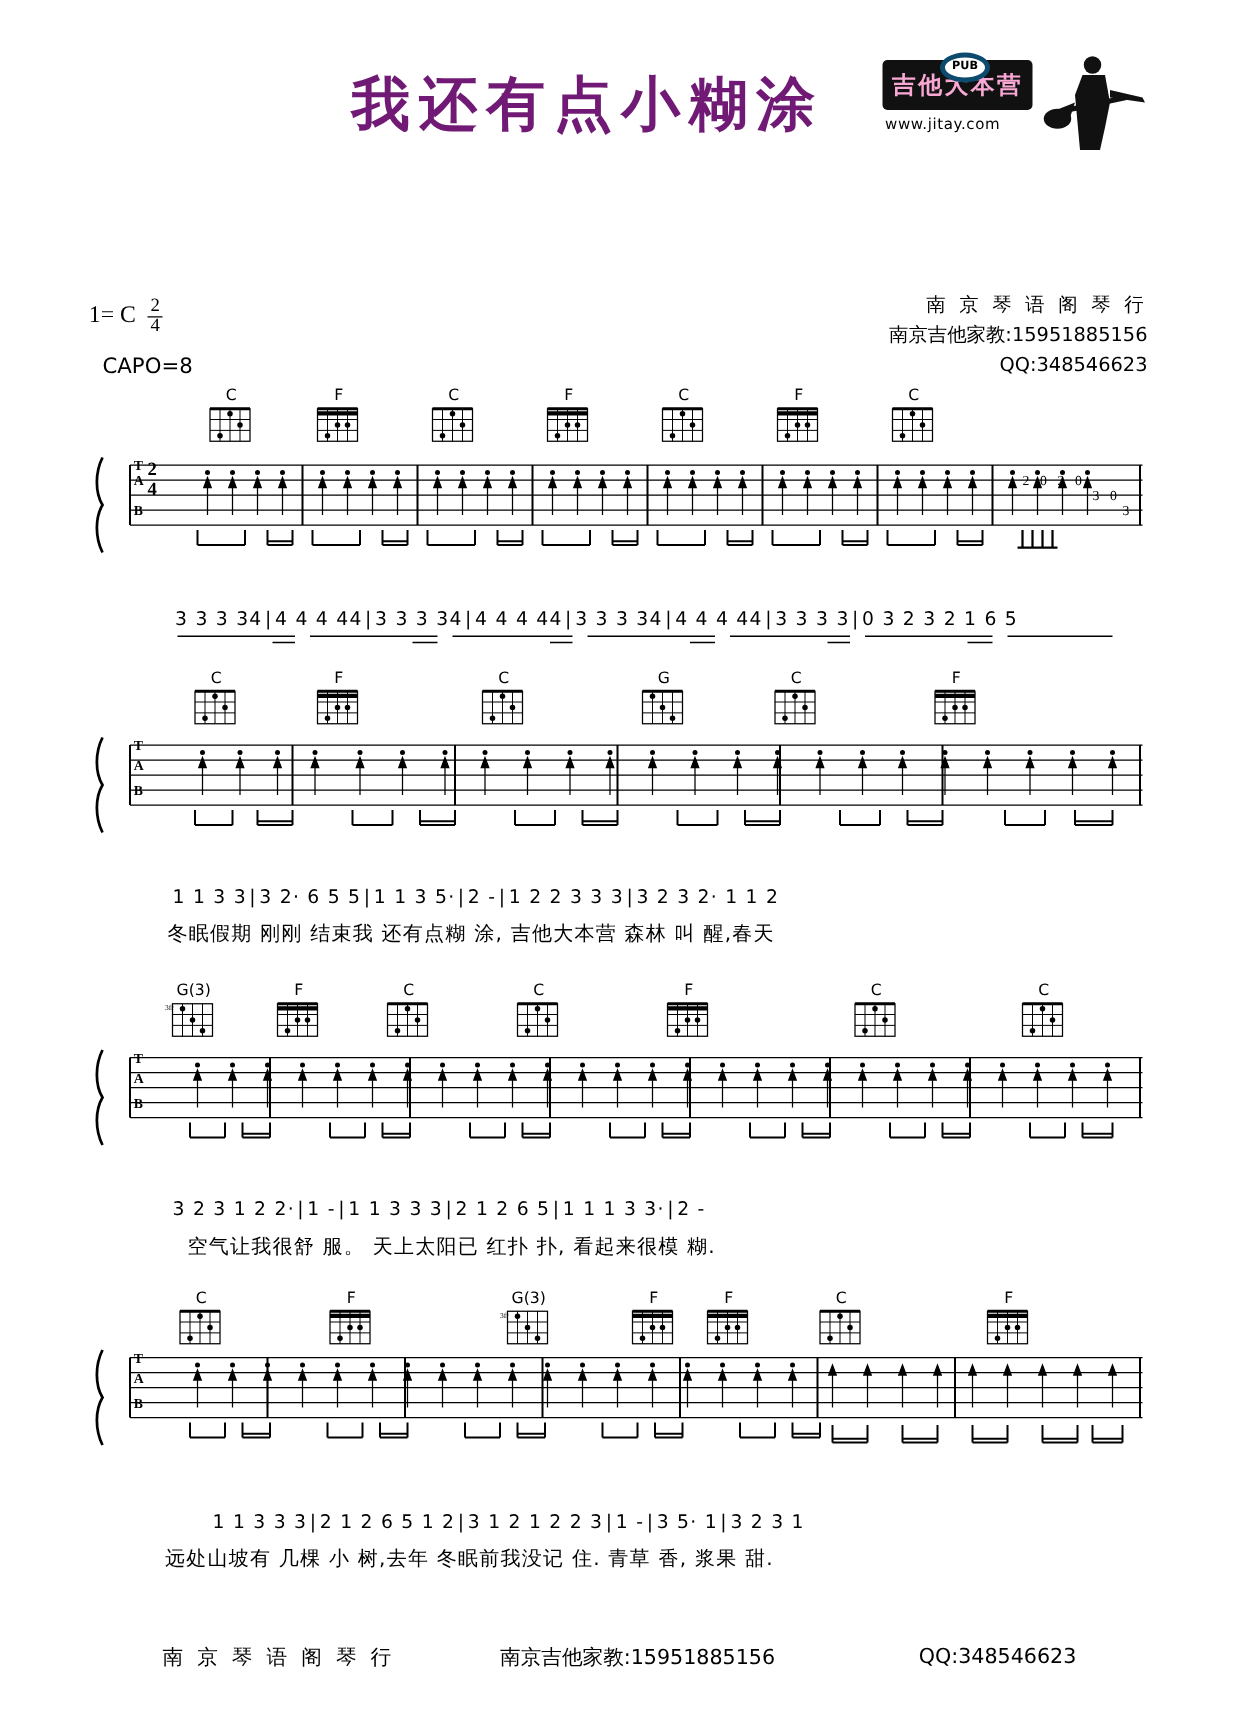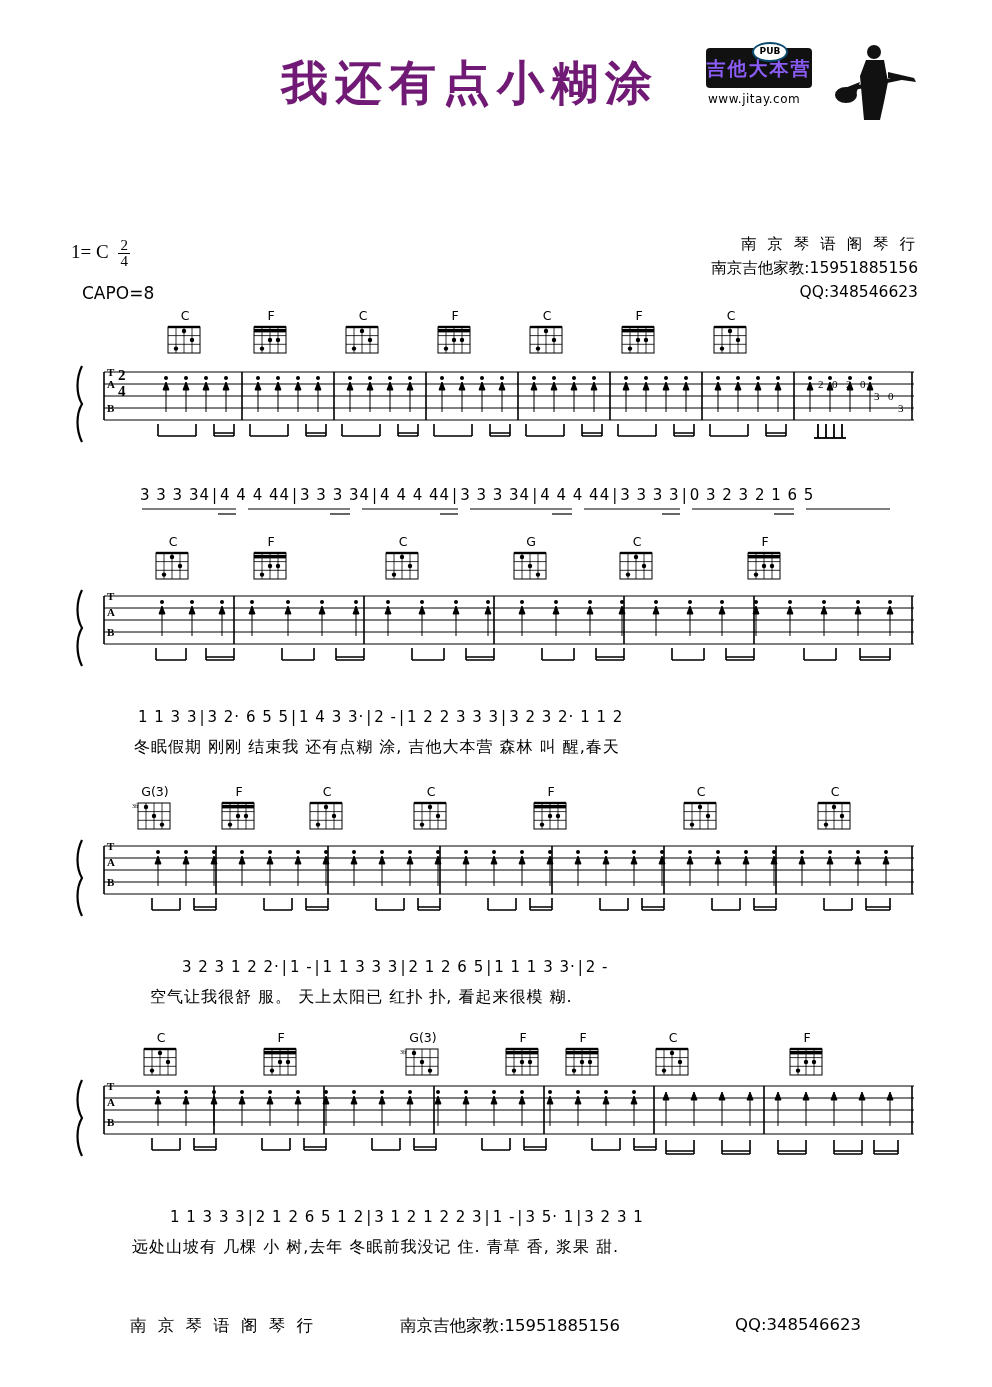--- a/index.html
+++ b/index.html
@@ -49,36 +49,36 @@
   .logo {
     position: absolute;
     left: 706px;
     top: 42px;
     width: 210px;
     height: 80px;
   }
   .logo .badge {
     position: absolute;
     left: 0; top: 6px;
-    width: 106px; height: 40px;
+    width: 120px; height: 40px;
     background: #111;
     border-radius: 4px;
-    color: #8b5cf6;
+    color: #f9a8d4;
     font-family: "DejaVu Sans", sans-serif;
     font-size: 19px;
     font-weight: bold;
     letter-spacing: 2px;
     text-align: center;
     line-height: 40px;
   }
   .logo .pub {
     position: absolute;
     left: 46px; top: 0px;
     width: 32px; height: 16px;
-    border: 2px solid #0c4a6e;
+    border: 4px solid #0c4a6e;
     border-radius: 50%;
     font-size: 9px;
     text-align: center;
     line-height: 15px;
     font-family: "DejaVu Sans", sans-serif;
     font-weight: bold;
     background: #fff;
   }
   .logo .url {
     position: absolute;
@@ -710,21 +710,21 @@
         <path d="M786 60 L786 72 M816 60 L816 72 M786 72 L816 72 M786 69 L816 69"></path>
       </g>
       <g font-family="Liberation Serif, serif" font-size="11" font-weight="bold" fill="#000">
         <text x="33" y="12">T</text>
           <text x="33" y="28">A</text>
           <text x="33" y="48">B</text>
       </g>
     </svg>
 
     <div class="numrow" style="left:138px; top:708px;">
-      <span class="grp">1 1 3 3</span><span class="bar">|</span><span class="grp">3 2· 6 5 5</span><span class="bar">|</span><span class="grp">1 4 3 3·</span><span class="bar">|</span><span class="grp">2  -</span><span class="bar">|</span><span class="grp">1 2 2 3 3 3</span><span class="bar">|</span><span class="grp">3 2 3 2· 1 1 2</span>
+      <span class="grp">1 1 3 3</span><span class="bar">|</span><span class="grp">3 2· 6 5 5</span><span class="bar">|</span><span class="grp">1 1 3 5·</span><span class="bar">|</span><span class="grp">2  -</span><span class="bar">|</span><span class="grp">1 2 2 3 3 3</span><span class="bar">|</span><span class="grp">3 2 3 2· 1 1 2</span>
     </div>
     <div class="lyricrow" style="left:134px; top:737px;">冬眠假期 刚刚 结束我 还有点糊      涂,        吉他大本营 森林 叫 醒,春天</div>
   </div>
 
   <div class="system">
     <div class="chord" style="left:132px; top:784px;">
       <div class="name">G(3)</div>
       <svg class="grid" viewBox="0 0 44 34">
         <rect x="6" y="4" width="32" height="26" fill="none" stroke="#000" stroke-width="1"></rect>
         <line x1="6" y1="12.6" x2="38" y2="12.6" stroke="#000" stroke-width="0.8"></line>
@@ -951,21 +951,21 @@
         <path d="M750 60 L750 72 M778 60 L778 72 M750 72 L778 72"></path>
         <path d="M792 60 L792 72 M816 60 L816 72 M792 72 L816 72 M792 69 L816 69"></path>
       </g>
       <g font-family="Liberation Serif, serif" font-size="11" font-weight="bold" fill="#000">
         <text x="33" y="12">T</text>
           <text x="33" y="28">A</text>
           <text x="33" y="48">B</text>
       </g>
     </svg>
 
-    <div class="numrow" style="left:138px; top:958px;margin-left:44px;">
+    <div class="numrow" style="left:138px; top:958px;">
       <span class="grp">3 2 3 1 2 2·</span><span class="bar">|</span><span class="grp">1  -</span><span class="bar">|</span><span class="grp">1 1 3 3 3</span><span class="bar">|</span><span class="grp">2 1 2 6 5</span><span class="bar">|</span><span class="grp">1 1 1 3 3·</span><span class="bar">|</span><span class="grp">2  -</span>
     </div>
     <div class="lyricrow" style="left:150px; top:987px;">空气让我很舒      服。       天上太阳已 红扑   扑,   看起来很模     糊.</div>
   </div>
 
   <div class="system">
     <div class="chord" style="left:138px; top:1030px;">
       <div class="name">C</div>
       <svg class="grid" viewBox="0 0 44 34">
         <rect x="6" y="4" width="32" height="26" fill="none" stroke="#000" stroke-width="1"></rect>

